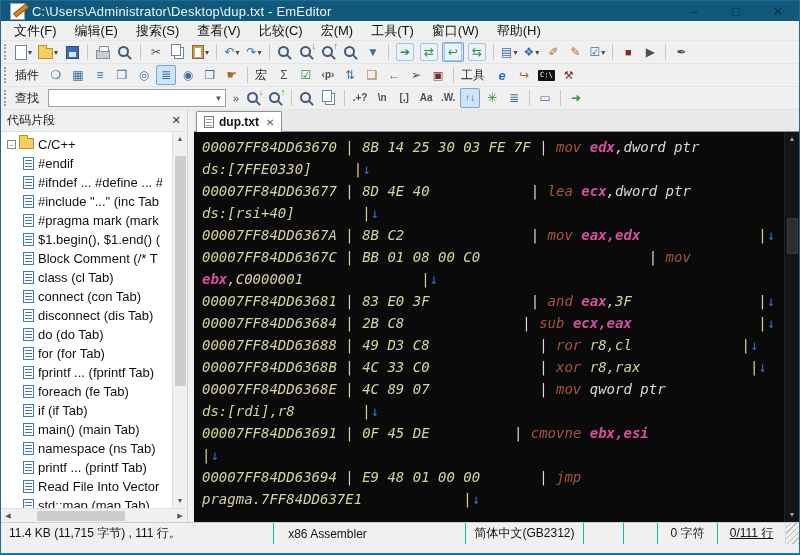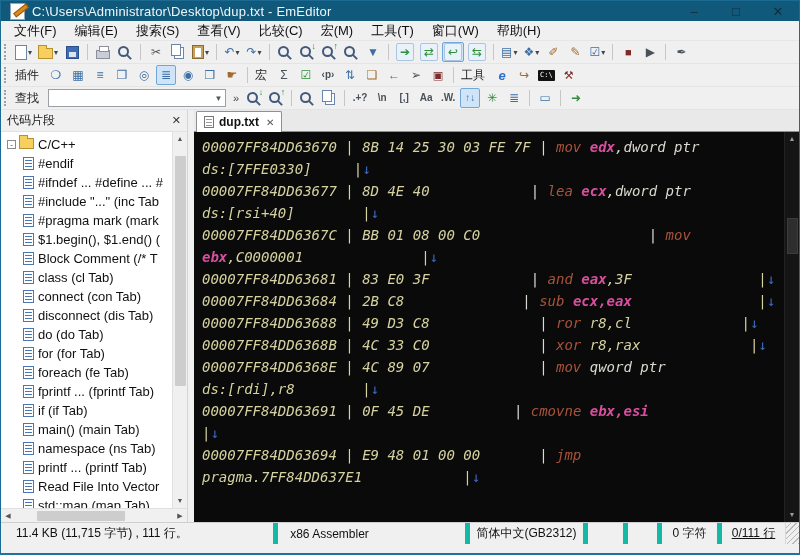--- a/index.html
+++ b/index.html
@@ -77,22 +77,22 @@
   .tab-close{font-size:10px;color:#555;margin-left:7px;}
   .editor{flex:1;background:var(--edbg);position:relative;overflow:hidden;}
   .elines{position:absolute;left:8px;top:4px;right:16px;bottom:0;overflow:hidden;}
   .eline{white-space:pre;font-family:"DejaVu Sans Mono","Liberation Mono",monospace;font-size:14px;line-height:22px;font-style:italic;}
   .a{color:var(--ca);} .w{color:var(--cw);} .m{color:var(--cm);} .r{color:var(--cr);font-weight:bold;} .nl{color:var(--cnl);}
   .ed-vscroll{position:absolute;top:0;right:0;bottom:0;width:15px;background:#151515;border-left:1px solid #222;display:flex;flex-direction:column;align-items:center;}
   .ed-varrow{height:14px;line-height:14px;font-size:7px;color:#9a9a9a;width:100%;text-align:center;}
   .ed-vthumb{width:11px;height:36px;margin-top:72px;background:#2e2e2e;border:1px solid #3c3c3c;}
   
   .statusbar{height:22px;background:#f0f0f0;border-top:1px solid #cfcfcf;display:flex;align-items:stretch;font-size:12px;color:#111;}
-  .scell{display:flex;align-items:center;justify-content:center;border-left:5px solid #14b8a6;padding:0 6px;white-space:nowrap;overflow:hidden;}
-  .scell.first{flex:1;justify-content:flex-start;border-left:none;padding-left:8px;margin-left:7px;}
+  .scell{display:flex;align-items:center;justify-content:center;border-left:1px solid #14b8a6;padding:0 6px;white-space:nowrap;overflow:hidden;}
+  .scell.first{flex:1;justify-content:flex-start;border-left:none;padding-left:8px;}
   .sgrip{width:14px;border-left:1px solid #d8d8d8;background:repeating-linear-gradient(135deg,#f0f0f0 0 3px,#b9b9b9 3px 4px);}
 </style>
 </head>
 <body>
 
 <div class="window">
   <div class="titlebar">
     <span class="appicon"></span>
     <span class="title-text">C:\Users\Administrator\Desktop\dup.txt - EmEditor</span>
     <span class="wcontrols wcontrols-spacer" style="flex:1"></span>
@@ -404,25 +404,25 @@
             <div class="trow">
               <span class="snipdoc"></span>
               <span>do  (do Tab)</span>
             </div>
             <div class="trow">
               <span class="snipdoc"></span>
               <span>for  (for Tab)</span>
             </div>
             <div class="trow">
               <span class="snipdoc"></span>
+              <span>fprintf ...  (fprintf Tab)</span>
+            </div>
+            <div class="trow">
+              <span class="snipdoc"></span>
               <span>foreach  (fe Tab)</span>
-            </div>
-            <div class="trow">
-              <span class="snipdoc"></span>
-              <span>fprintf ...  (fprintf Tab)</span>
             </div>
             <div class="trow">
               <span class="snipdoc"></span>
               <span>if  (if Tab)</span>
             </div>
             <div class="trow">
               <span class="snipdoc"></span>
               <span>main()  (main Tab)</span>
             </div>
             <div class="trow">
@@ -466,20 +466,21 @@
           <span class="tab-label">dup.txt</span>
           <span class="tab-close">✕</span>
         </div>
       </div>
       <div class="editor">
         <div class="elines" id="elines">
             <div class="eline"><span class="a">00007FF84DD63670 | 8B 14 25 30 03 FE 7F </span><span class="w">| </span><span class="m">mov </span><span class="r">edx</span><span class="w">,dword ptr</span></div>
             <div class="eline"><span class="a">ds:[7FFE0330]     |</span><span class="nl">↓</span></div>
             <div class="eline"><span class="a">00007FF84DD63677 | 8D 4E 40            </span><span class="w">| </span><span class="m">lea </span><span class="r">ecx</span><span class="w">,dword ptr</span></div>
             <div class="eline"><span class="a">ds:[rsi+40]        |</span><span class="nl">↓</span></div>
+            <div class="eline"><span class="a">00007FF84DD6367A | 8B C2               </span><span class="w">| </span><span class="m">mov </span><span class="r">eax,edx</span><span class="a">              |</span><span class="nl">↓</span></div>
             <div class="eline"><span class="a">00007FF84DD6367C | BB 01 08 00 C0                    </span><span class="w">| </span><span class="m">mov</span></div>
             <div class="eline"><span class="r">ebx</span><span class="a">,C0000001              |</span><span class="nl">↓</span></div>
             <div class="eline"><span class="a">00007FF84DD63681 | 83 E0 3F            </span><span class="w">| </span><span class="m">and </span><span class="r">eax</span><span class="a">,3F               |</span><span class="nl">↓</span></div>
             <div class="eline"><span class="a">00007FF84DD63684 | 2B C8              </span><span class="w">| </span><span class="m">sub </span><span class="r">ecx,eax</span><span class="a">               |</span><span class="nl">↓</span></div>
             <div class="eline"><span class="a">00007FF84DD63688 | 49 D3 C8             </span><span class="w">| </span><span class="m">ror </span><span class="a">r8,cl             |</span><span class="nl">↓</span></div>
             <div class="eline"><span class="a">00007FF84DD6368B | 4C 33 C0             </span><span class="w">| </span><span class="m">xor </span><span class="a">r8,rax             |</span><span class="nl">↓</span></div>
             <div class="eline"><span class="a">00007FF84DD6368E | 4C 89 07             </span><span class="w">| </span><span class="m">mov </span><span class="w">qword ptr</span></div>
             <div class="eline"><span class="a">ds:[rdi],r8        |</span><span class="nl">↓</span></div>
             <div class="eline"><span class="a">00007FF84DD63691 | 0F 45 DE          </span><span class="w">| </span><span class="m">cmovne </span><span class="r">ebx,esi</span></div>
             <div class="eline"><span class="a">|</span><span class="nl">↓</span></div>

